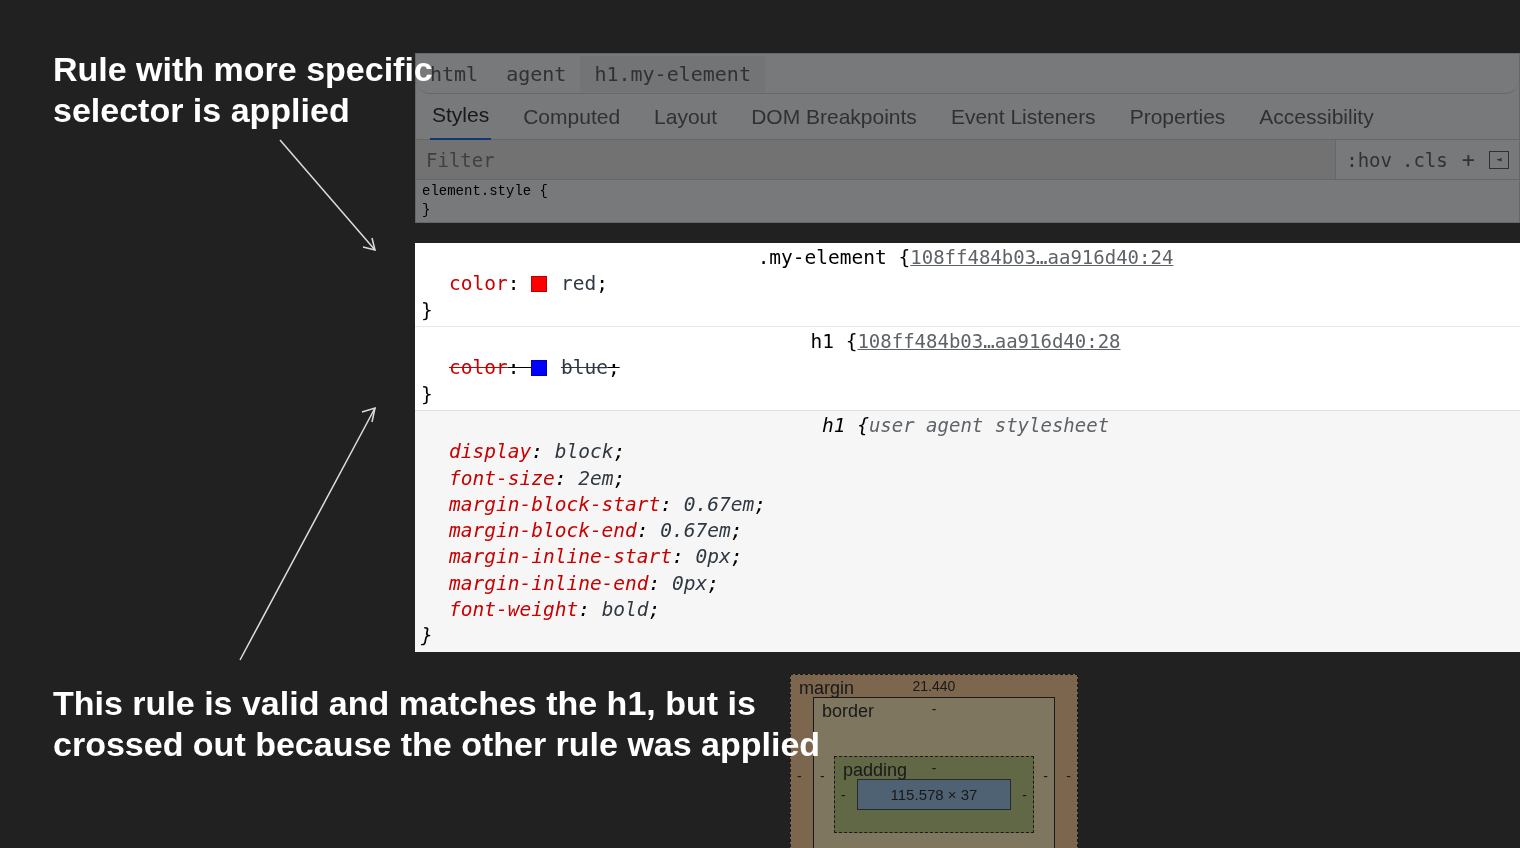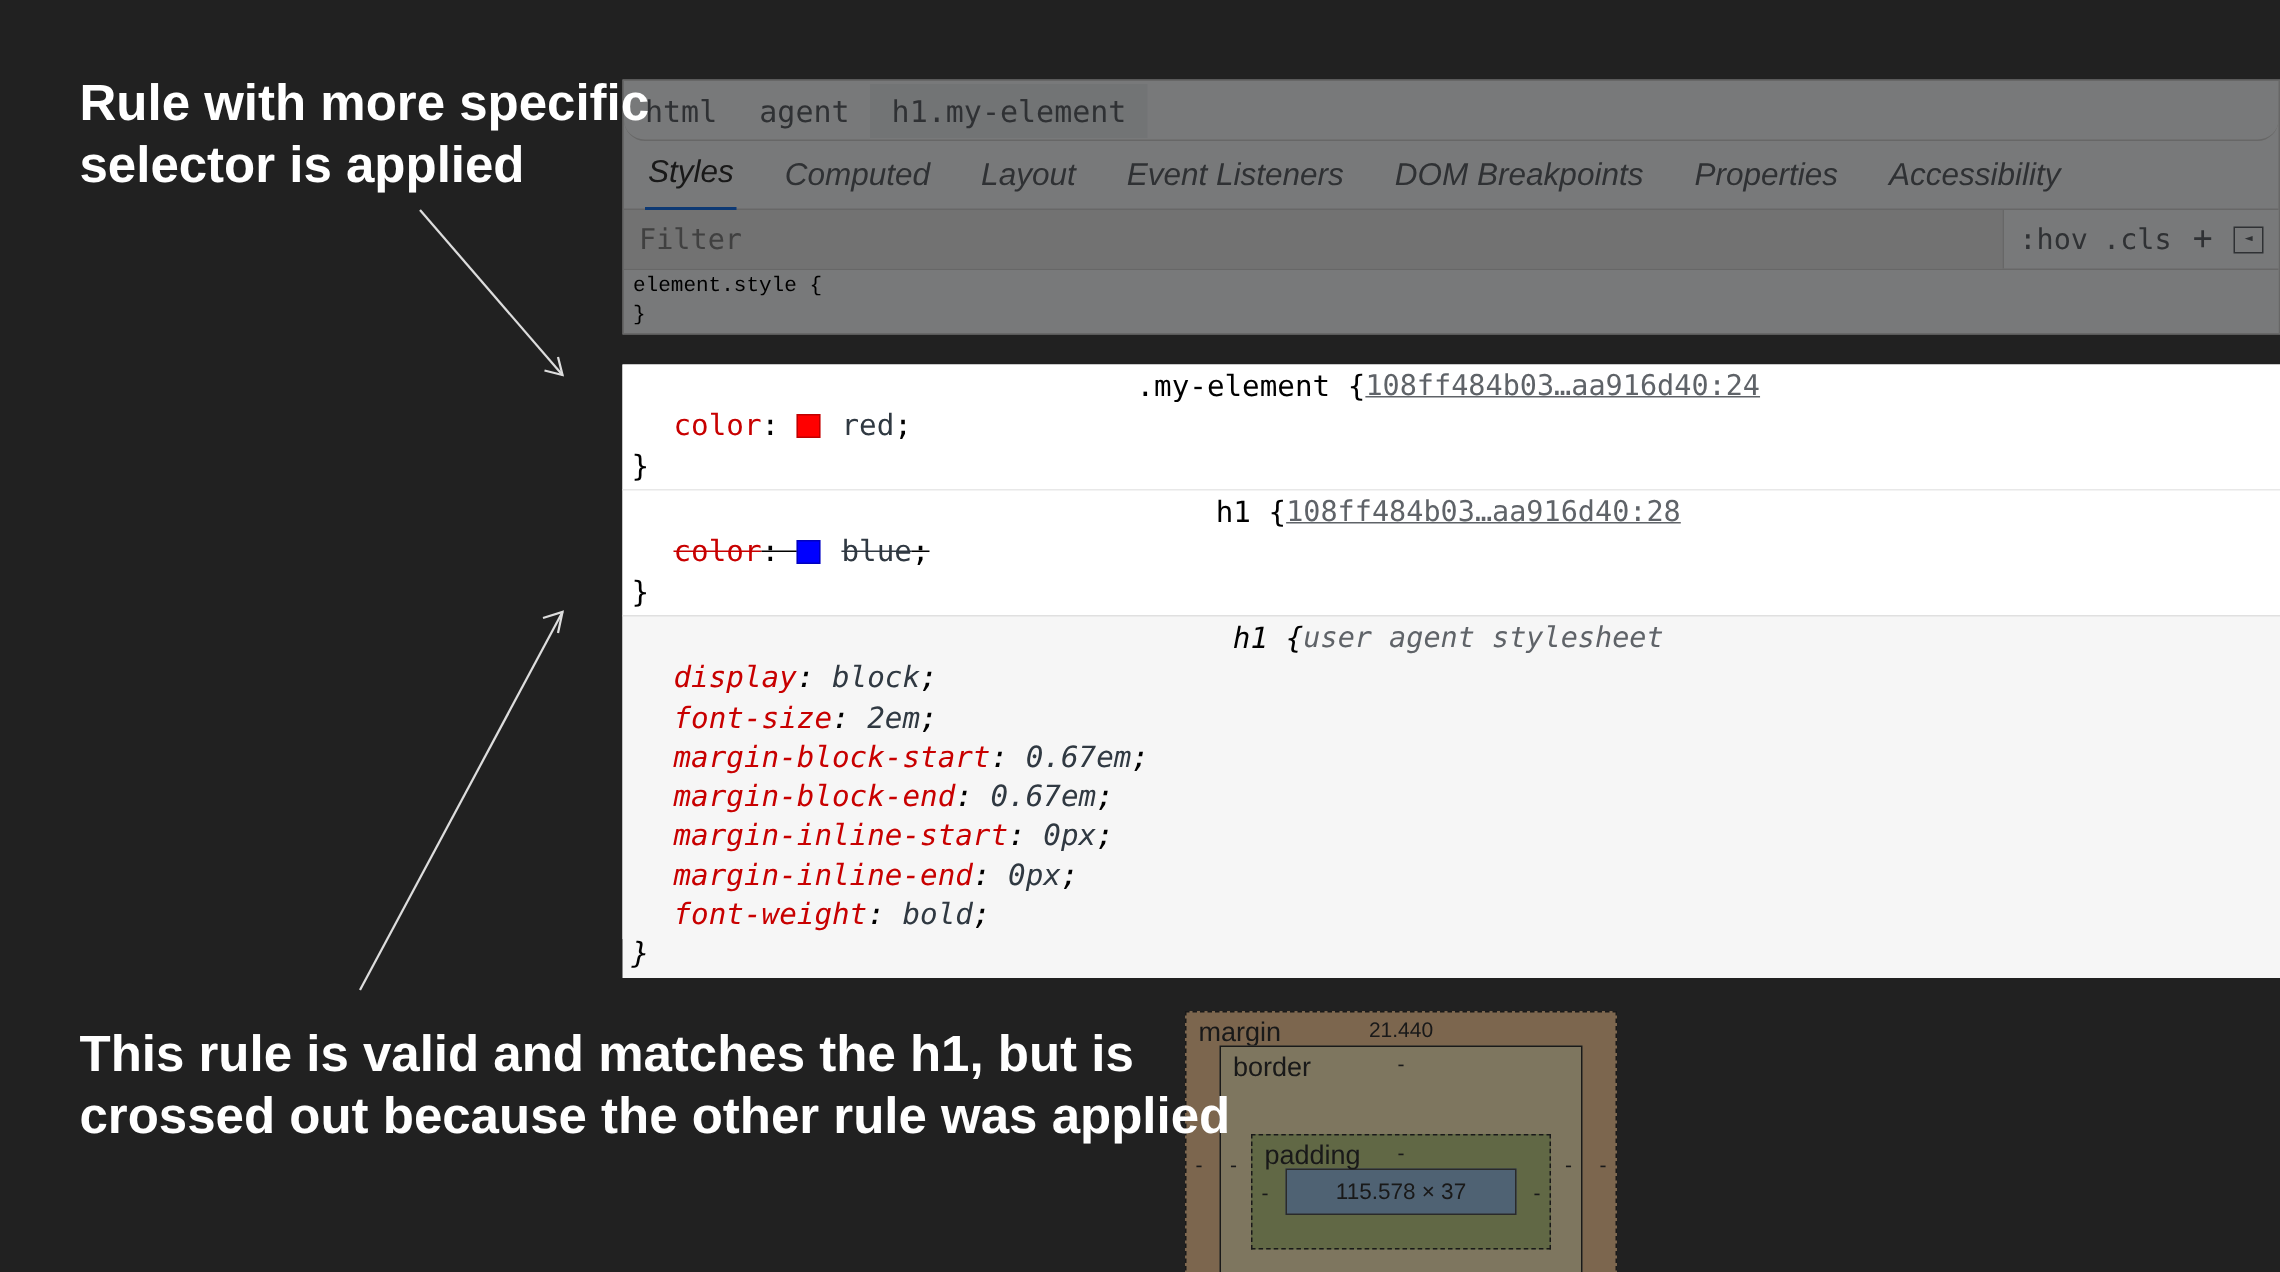--- a/index.html
+++ b/index.html
@@ -51,21 +51,21 @@
   .tabs {
     display: flex;
     align-items: center;
     gap: 30px;
     padding: 0 14px;
     height: 46px;
     font-size: 21px;
     color: #5f6368;
     border-bottom: 1px solid #cfcfcf;
   }
-  .tab { cursor: pointer; padding: 8px 2px; line-height: 30px; font-style: italic; }
+  .tab { cursor: pointer; padding: 8px 2px; line-height: 30px; }
   .tab.active { color: #333; border-bottom: 3px solid #1a73e8; }
 
   .filterbar {
     display: flex;
     align-items: stretch;
     height: 40px;
     border-bottom: 1px solid #cfcfcf;
     background: #f1f3f4;
   }
   .filter-input {
@@ -221,22 +221,22 @@
   <div class="breadcrumbs">
     <span class="crumb">html</span>
     <span class="crumb">agent</span>
     <span class="crumb selected">h1.my-element</span>
   </div>
 
   <div class="tabs">
     <span class="tab active">Styles</span>
     <span class="tab">Computed</span>
     <span class="tab">Layout</span>
+    <span class="tab">DOM Breakpoints</span>
     <span class="tab">Event Listeners</span>
-    <span class="tab">DOM Breakpoints</span>
     <span class="tab">Properties</span>
     <span class="tab">Accessibility</span>
   </div>
 
   <div class="filterbar">
     <input class="filter-input" placeholder="Filter" style="">
     <div class="filter-right">
       <span>:hov</span>
       <span>.cls</span>
       <span class="plus-icon">+</span>

